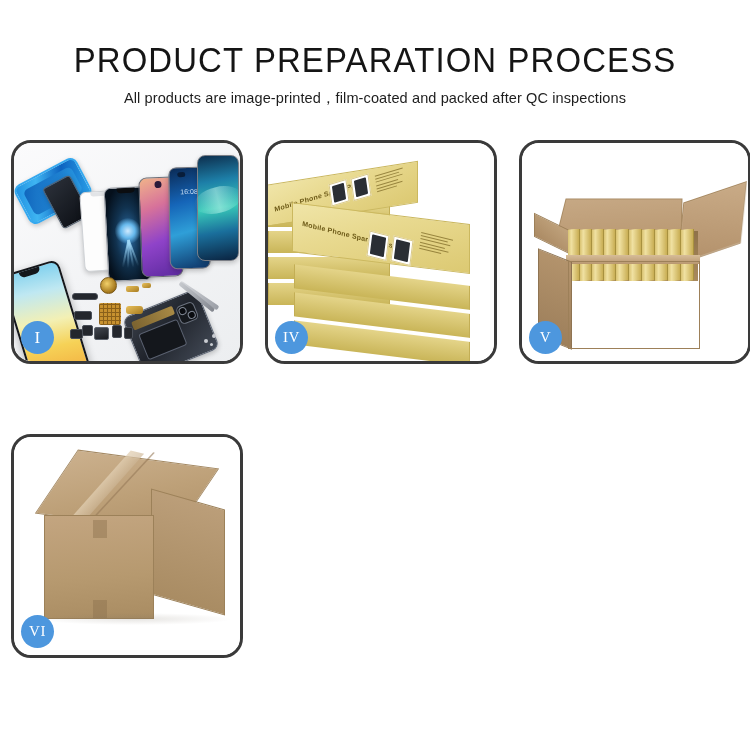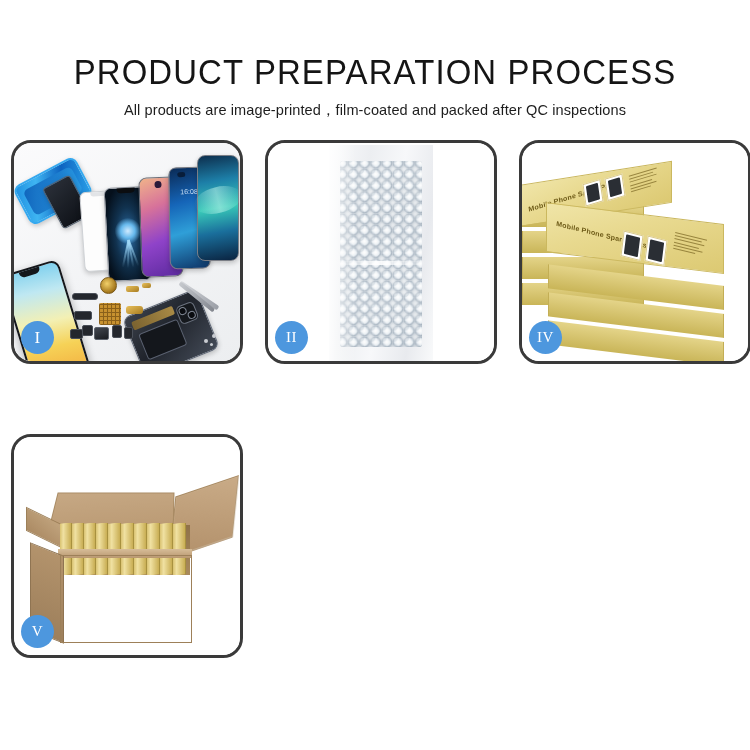--- a/index.html
+++ b/index.html
@@ -7,21 +7,21 @@
   body{
     width:750px;height:750px;
     background:#ffffff;
     font-family:"Liberation Sans", sans-serif;
     overflow:hidden;
     position:relative;
   }
   #page{position:relative;width:750px;height:750px;}
 
   
-  .header{text-align:center;padding-top:52px;}
+  .header{text-align:center;padding-top:40px;}
   .title{
     font-family:"Liberation Sans", sans-serif;
     font-size:35px;
     font-weight:400;
     letter-spacing:1.2px;
     color:#151515;
     transform:scaleX(0.94);
     line-height:40px;
     white-space:nowrap;
   }
@@ -465,34 +465,20 @@
         <div class="part chip" style="left:110px;top:184px;width:7px;height:10px;"></div>
         <div class="part chip" style="left:56px;top:186px;width:11px;height:8px;"></div>
         <div class="part screw" style="left:190px;top:196px;width:4px;height:4px;"></div>
         <div class="part screw" style="left:198px;top:191px;width:4px;height:4px;"></div>
         <div class="part screw" style="left:196px;top:200px;width:3px;height:3px;"></div>
         <div class="tweezer"></div>
       </div>
       <div class="badge">I</div>
     </div>
 
-    <div class="panel">
-      <div class="stage">
-        <div class="p2bg"></div>
-        <div class="bubble-pouch">
-          <div class="bubble-inner">
-            <div class="bubbles"></div>
-            <div class="bubbles2"></div>
-          </div>
-          <div class="pouch-seam"></div>
-          <div class="pouch-sheen"></div>
-        </div>
-      </div>
-      <div class="badge narrow">II</div>
-    </div>
 
 
     <div class="panel">
       <div class="stage">
         <div class="p4bg"></div>
         <div class="stack">
 
           <div class="rbox" style="left:4px;top:48px;width:120px;height:22px;">
               <div class="edge" style="top:0;height:22px;"></div>
             </div>
@@ -577,15 +563,30 @@
           <div class="g" style="left:100px;width:12px;"></div>
           <div class="g" style="left:113px;width:12px;"></div>
         </div>
         <div class="c5-lip"></div>
         <div class="c5-left"></div>
         <div class="c5-body"></div>
       </div>
       <div class="badge narrow">V</div>
     </div>
 
+    <div class="panel">
+      <div class="stage">
+        <div class="p6bg"></div>
+        <div class="c6-top"></div>
+        <div class="c6-tape"></div>
+        <div class="c6-top-seam"></div>
+        <div class="c6-right"></div>
+        <div class="c6-front">
+          <div class="c6-notch" style="left:48px;top:4px;width:14px;height:18px;"></div>
+          <div class="c6-notch" style="left:48px;top:84px;width:14px;height:18px;"></div>
+        </div>
+        <div class="c6-shadow"></div>
+      </div>
+      <div class="badge narrow">VI</div>
+    </div>
 
   </div>
 </div>
 
 </body></html>

